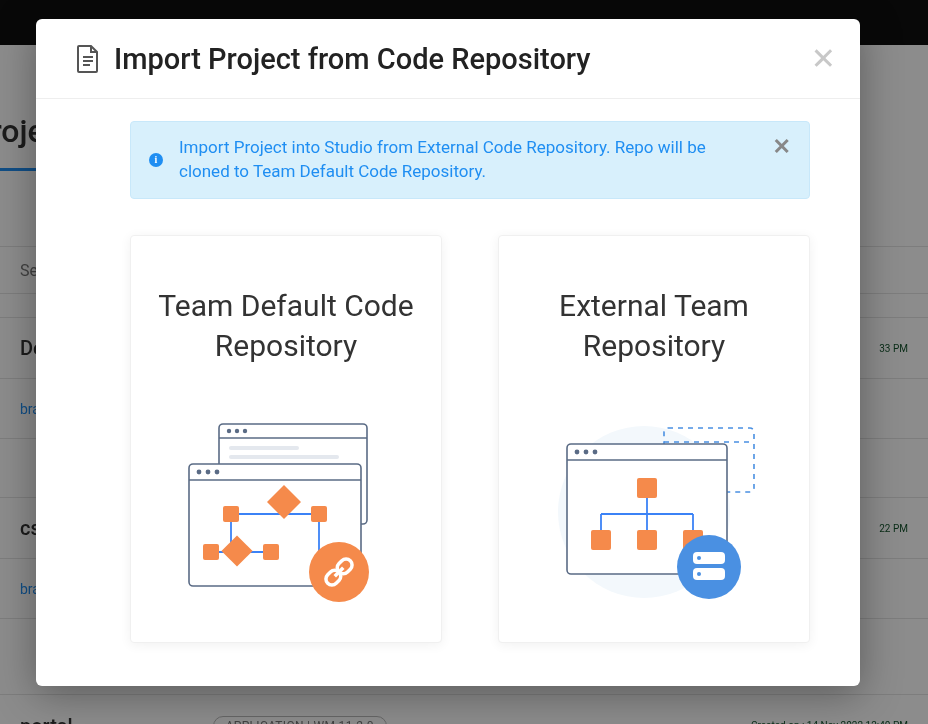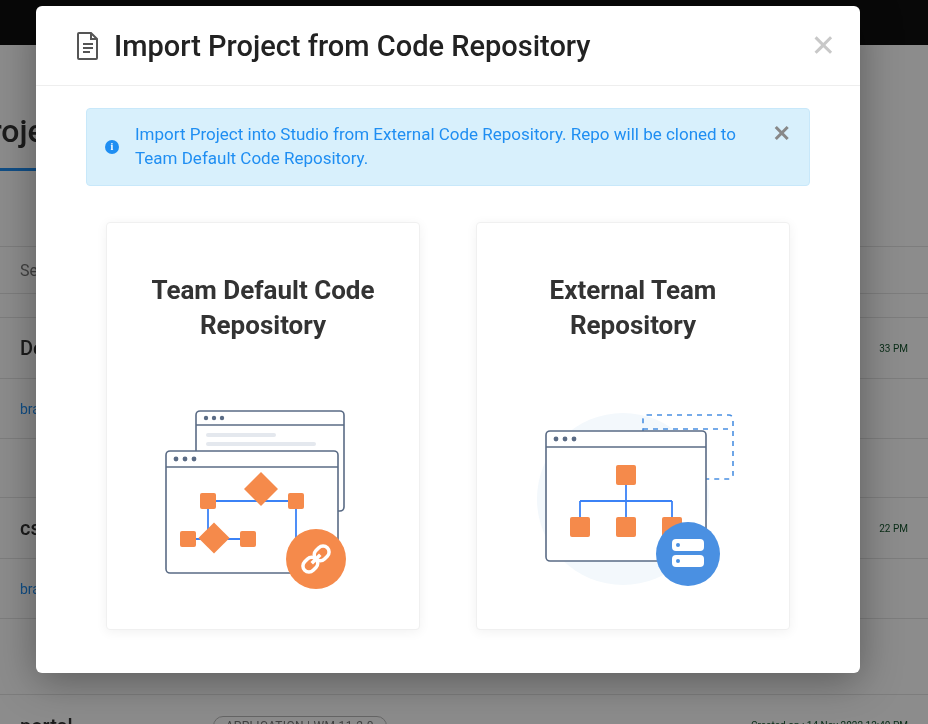--- a/index.html
+++ b/index.html
@@ -66,21 +66,21 @@
     }
 
     .overlay {
       position: absolute;
       inset: 0;
       background: rgba(0,0,0,0.45);
     }
     .modal {
       position: absolute;
       left: 36px;
-      top: 6px;
+      top: 19px;
       width: 824px;
       height: 667px;
       background: #fff;
       border-radius: 6px;
       box-shadow: 0 8px 40px rgba(0,0,0,0.35);
       overflow: hidden;
     }
     .modal-header {
       height: 80px;
       border-bottom: 1px solid #eee;
@@ -99,20 +99,21 @@
     .close-x {
       margin-left: auto;
       font-size: 30px;
       color: #c8c8c8;
       cursor: pointer;
       line-height: 1;
       font-weight: 300;
     }
     .modal-body {
       padding: 22px 50px;
+      margin-left: 44px;
     }
     .info-banner {
       background: #d8f0fc;
       border: 1px solid #c8e8fa;
       border-radius: 4px;
       padding: 14px 18px;
       display: flex;
       align-items: center;
       gap: 16px;
       color: #1f8ef2;
@@ -159,22 +160,22 @@
       border: 1px solid #f0f0f0;
       border-radius: 4px;
       box-shadow: 0 2px 12px rgba(0,0,0,0.06);
       padding: 50px 24px 20px;
       text-align: center;
       cursor: pointer;
       display: flex;
       flex-direction: column;
     }
     .card-title {
-      font-size: 26px;
-      font-weight: 700;
+      font-size: 30px;
+      font-weight: 400;
       color: #333;
       line-height: 1.35;
       min-height: 64px;
     }
     .card-art {
       flex: 1;
       display: flex;
       align-items: flex-end;
       justify-content: center;
       padding-bottom: 10px;

